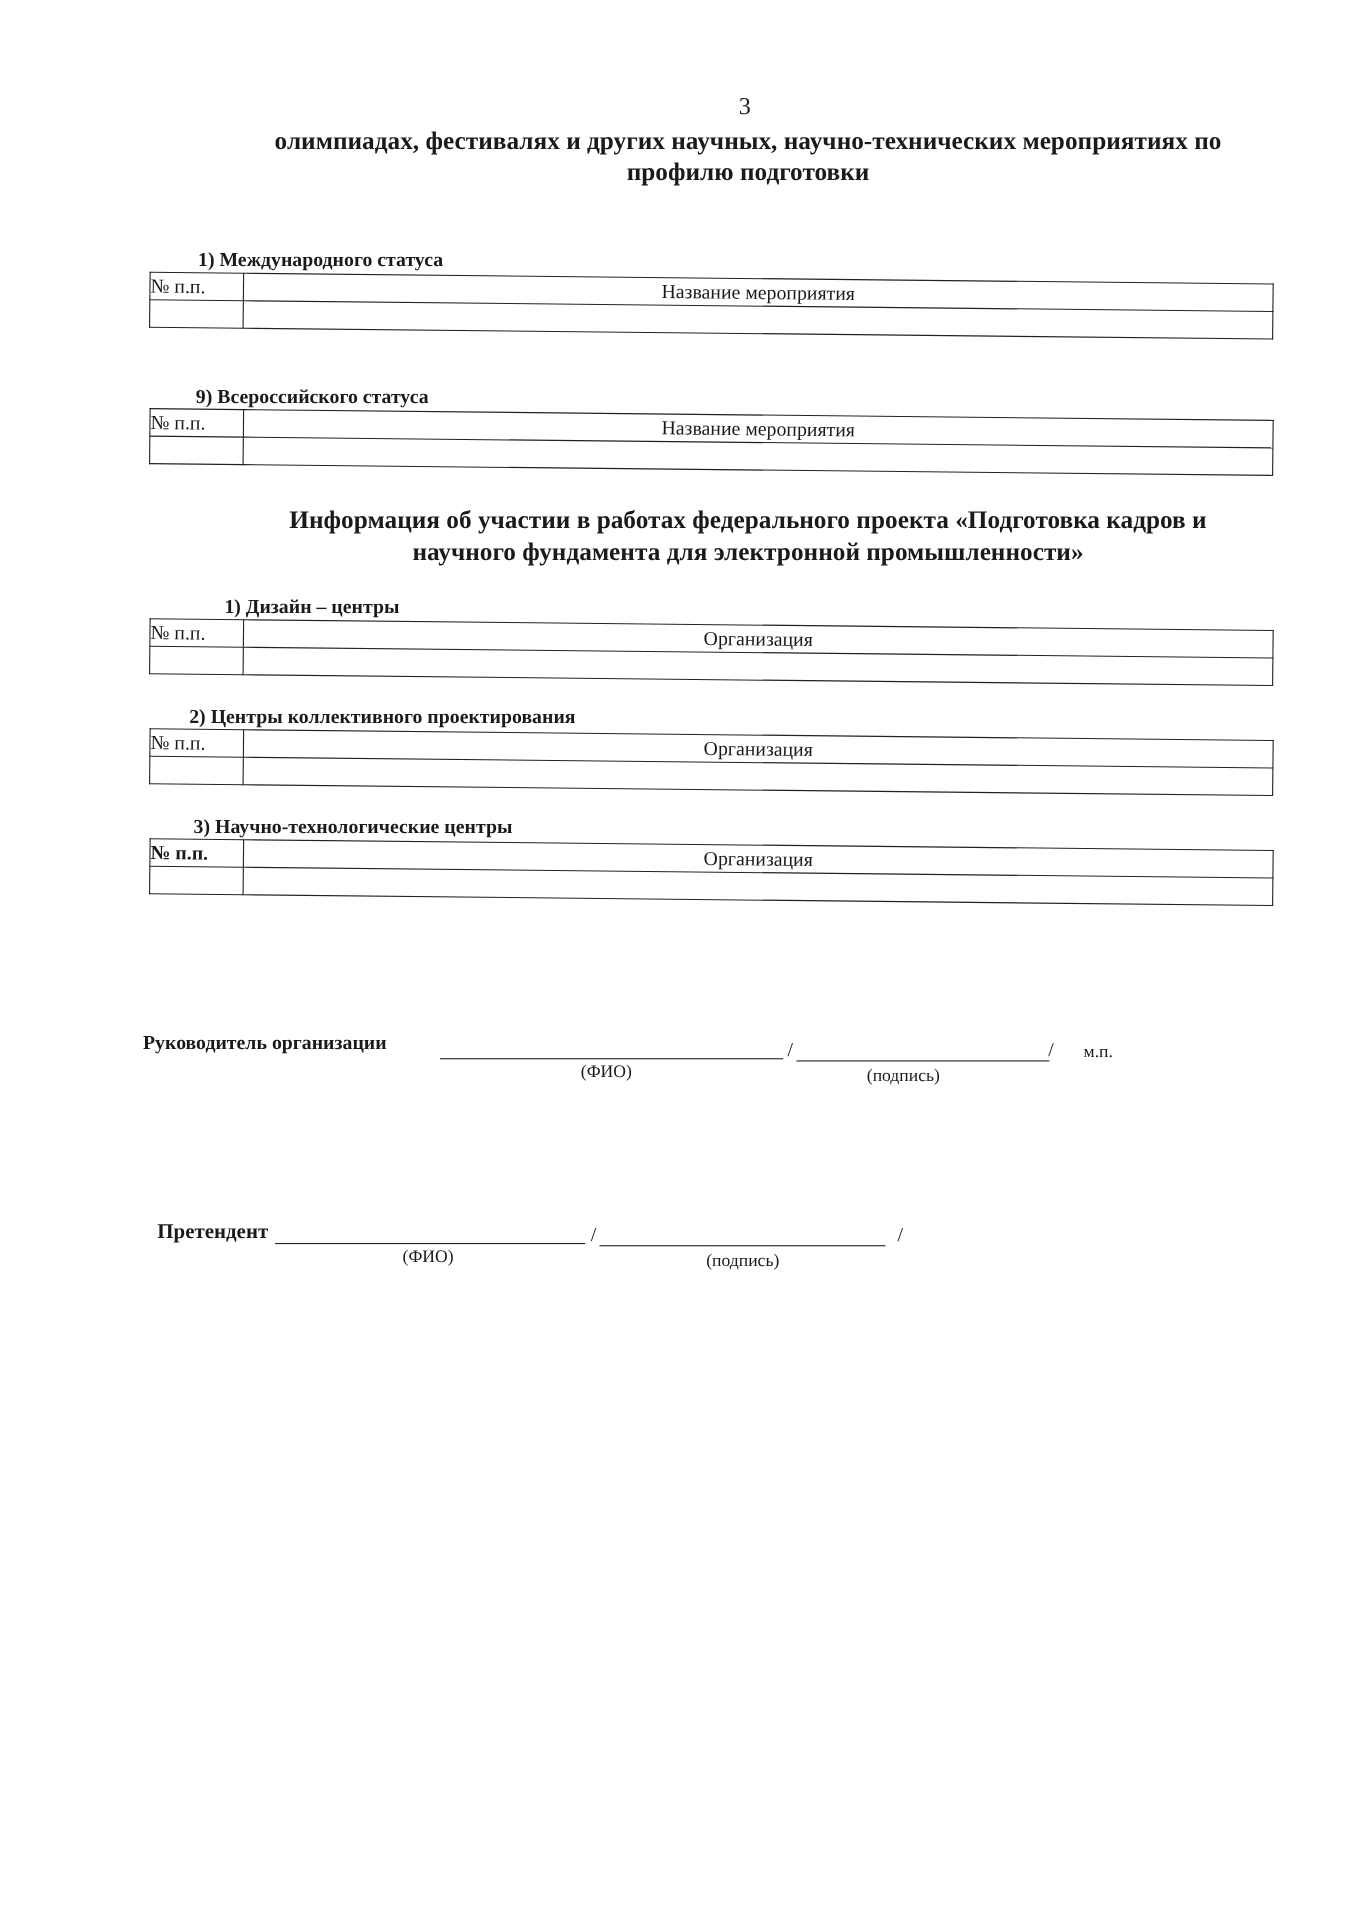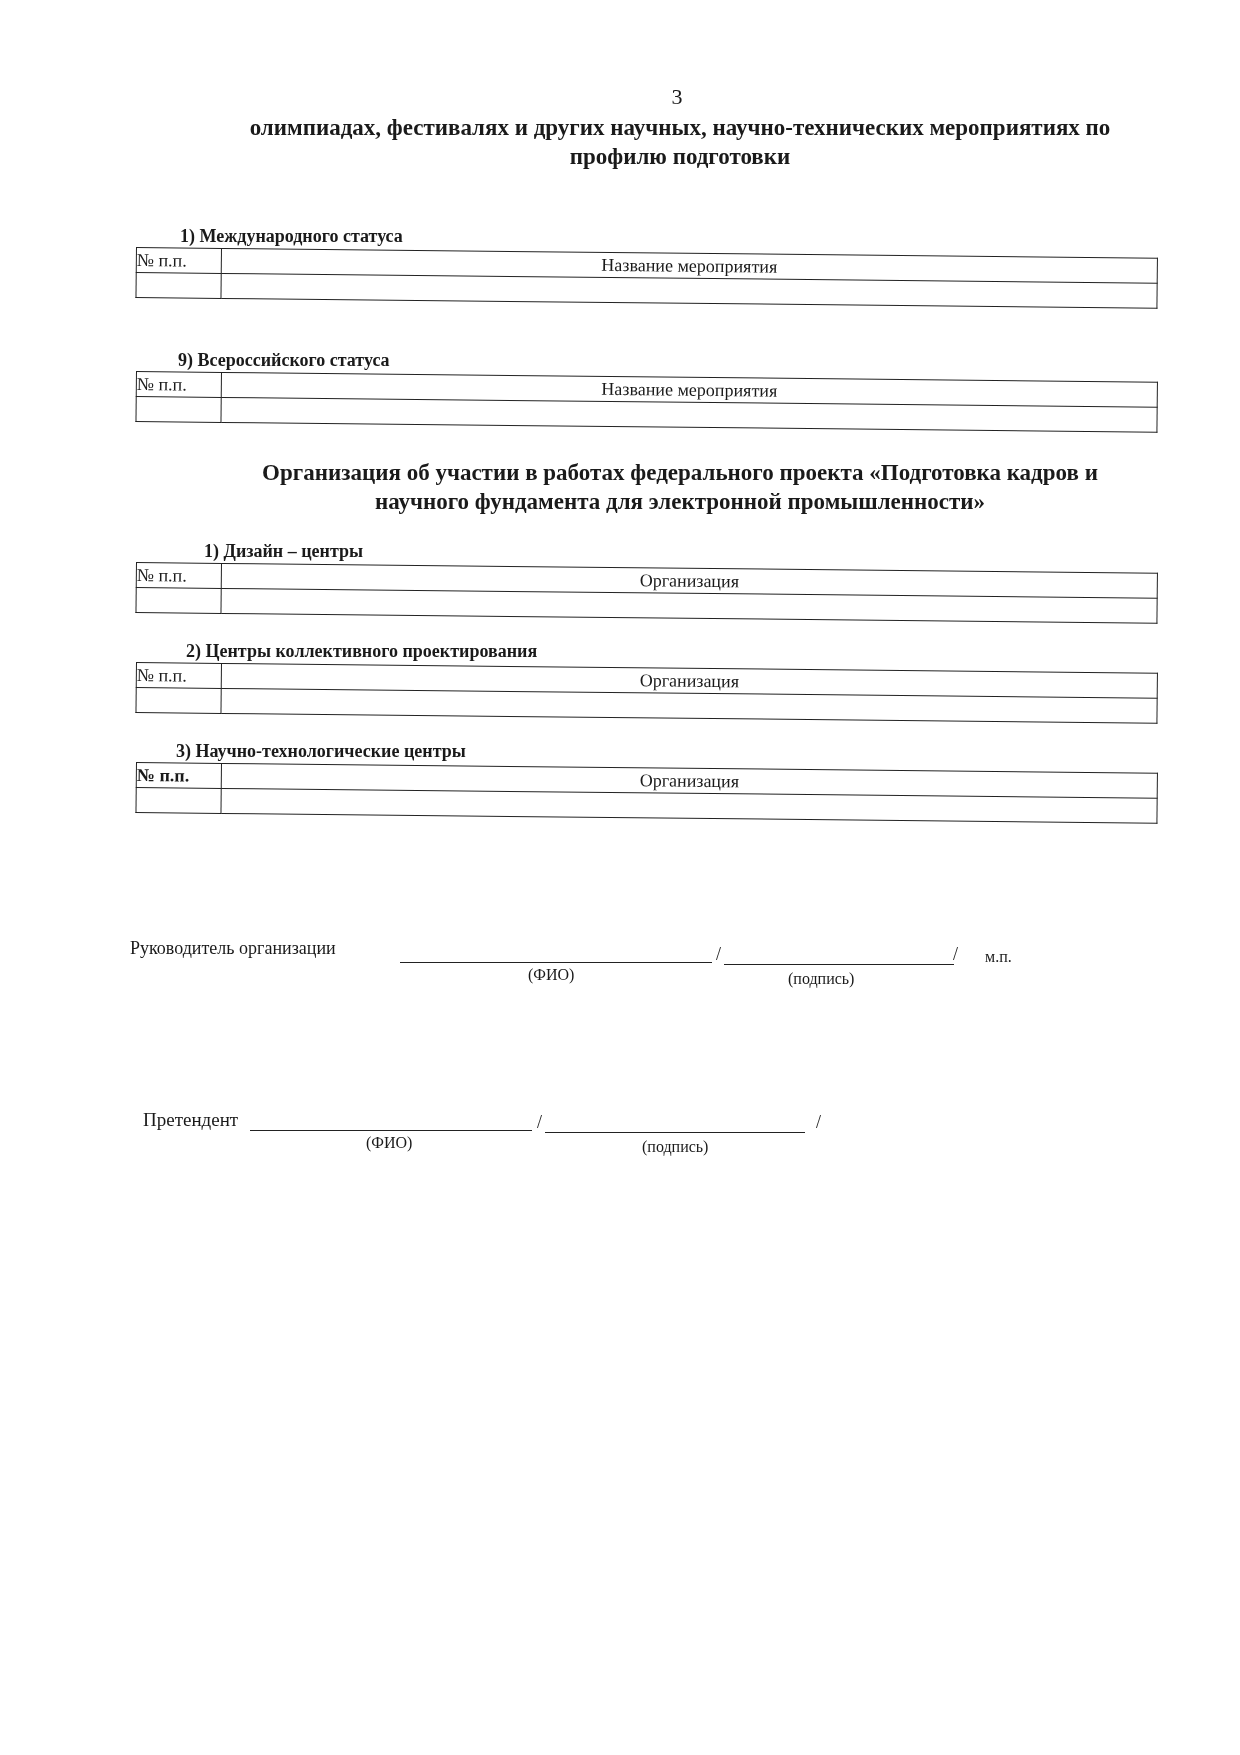--- a/index.html
+++ b/index.html
@@ -10,21 +10,21 @@
   .heading { font-weight: bold; font-size: 23px; line-height: 29px; text-align: center; }
   .h1 { left: 200px; width: 960px; top: 113px; }
   .h2 { left: 200px; width: 960px; top: 458px; }
   .sub { font-weight: bold; font-size: 18px; }
   table.form { position: absolute; border-collapse: collapse; width: 1022px; left: 136px;
                transform: rotate(0.6deg); transform-origin: left top; }
   table.form td { border: 1.5px solid #222; height: 24px; padding: 0; font-size: 18px; }
   table.form td.num { width: 84px; text-align: left; }
   table.form td.name { text-align: center; }
   .bold-num { font-weight: bold; }
-  .sig-label { font-weight: normal; font-size: 18px; }
+  .sig-label { font-weight: bold; font-size: 18px; }
   .line { border-bottom: 1.5px solid #222; height: 0; }
   .slash { font-size: 18px; }
   .caption { font-size: 16px; }
 </style>
 </head>
 <body>
 
 <div class="abs page-num">3</div>
 
 <div class="abs heading h1">
@@ -54,39 +54,39 @@
     <td class="name">Название мероприятия</td>
   </tr>
   <tr>
     <td class="num"></td>
     <td></td>
   </tr>
 </tbody>
   </table>
 
 <div class="abs heading h2">
-  <div>Организация об участии в работах федерального проекта «Подготовка кадров и</div>
+  <div>Информация об участии в работах федерального проекта «Подготовка кадров и</div>
   <div>научного фундамента для электронной промышленности»</div>
 </div>
 
 <div class="abs sub" style="left:178px; top:541px;margin-left:26px;">1) Дизайн – центры</div>
 <table class="form" style="top:562px;">
   <tbody>
       <tr>
     <td class="num">№ п.п.</td>
     <td class="name">Организация</td>
   </tr>
   <tr>
     <td class="num"></td>
     <td></td>
   </tr>
 </tbody>
   </table>
 
-<div class="abs sub" style="left:186px; top:641px;">2) Центры коллективного проектирования</div>
+<div class="abs sub" style="left:172px; top:641px;">2) Центры коллективного проектирования</div>
 <table class="form" style="top:662px;">
   <tbody>
       <tr>
     <td class="num">№ п.п.</td>
     <td class="name">Организация</td>
   </tr>
   <tr>
     <td class="num"></td>
     <td></td>
   </tr>

